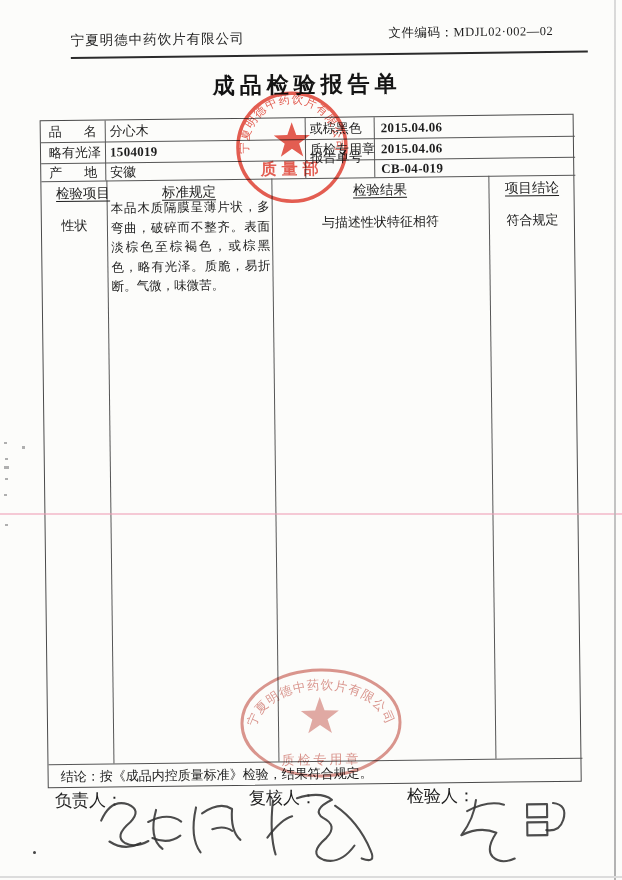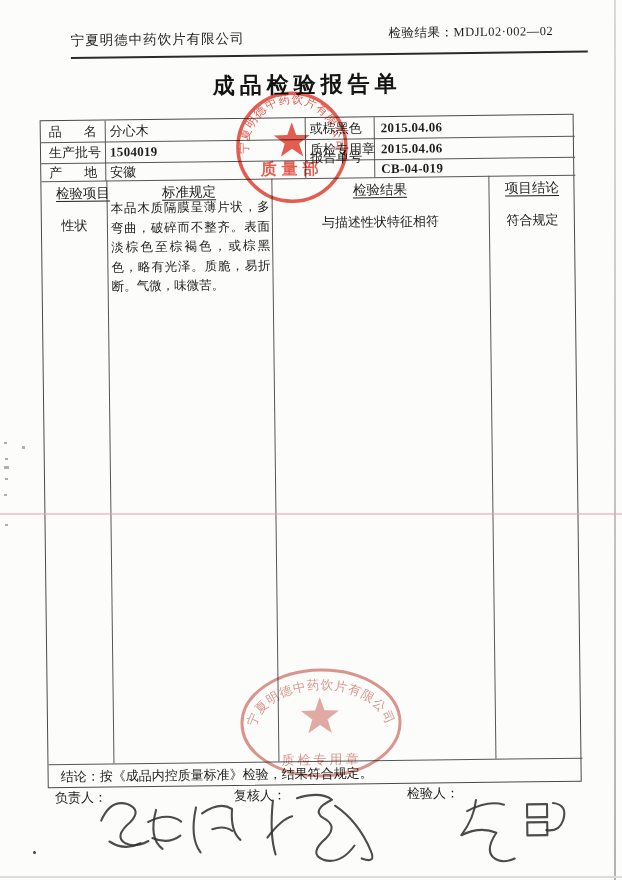--- a/index.html
+++ b/index.html
@@ -26,21 +26,21 @@
   .jlabel span{display:block;width:100%;text-align:justify;text-align-last:justify;}
   .hdr{justify-content:center;text-decoration:underline;text-underline-offset:3px;font-size:13.5px;}
   .ctr{justify-content:center;}
   .para{position:absolute;left:69px;top:79px;width:159px;font-size:12.5px;line-height:19.5px;
         text-align:justify;white-space:normal;}
   .serifnum{font-weight:bold;font-size:13px;letter-spacing:.3px;}
 
   
   .concl{position:absolute;left:0;top:643px;width:534px;height:25px;display:flex;
          align-items:center;padding-left:12px;box-sizing:border-box;font-size:13px;}
-  .siglabel{position:absolute;top:786px;font-size:13px;}
+  .siglabel{position:absolute;top:786px;font-size:17px;}
   .sigsvg{position:absolute;left:0;top:778px;width:622px;height:100px;}
   .sigsvg path{stroke:#333;stroke-width:2.1;fill:none;stroke-linecap:round;stroke-linejoin:round;opacity:.88;}
 
   
   .stamps{position:absolute;inset:0;pointer-events:none;mix-blend-mode:multiply;}
 
   
   .pinkline{position:absolute;left:0;top:513px;width:622px;height:2px;
             background:rgba(238,158,182,.55);z-index:6;}
   .edgeline{position:absolute;top:0;left:614px;width:2px;height:880px;z-index:6;
@@ -51,21 +51,21 @@
           background:#444;z-index:6;}
 </style>
 </head>
 <body>
 
 <div class="page">
 
   <div class="sheet">
 
     <div class="company">宁夏明德中药饮片有限公司</div>
-    <div class="doccode"><span>检验结果：</span><span>MDJL02·002—02</span></div>
+    <div class="doccode"><span>文件编码：</span><span>MDJL02·002—02</span></div>
     <div class="headrule"></div>
 
     <div class="title">成品检验报告单</div>
 
     <div class="frame">
 
       <div class="hl" style="top:21px"></div>
       <div class="hl" style="top:42px"></div>
       <div class="hl" style="top:60px"></div>
       <div class="hl" style="top:643px"></div>
@@ -77,21 +77,21 @@
       <div class="vl" style="left:447px;top:60px;height:583px"></div>
 
       <div class="cell jlabel" style="left:0;top:0;width:64px;height:21px">
           <span>品　名</span>
         </div>
       <div class="cell" style="left:69px;top:0;width:190px;height:21px">分心木</div>
       <div class="cell" style="left:269px;top:0;width:64px;height:21px">或棕黑色</div>
       <div class="cell serifnum" style="left:340px;top:0;width:190px;height:21px">2015.04.06</div>
 
       <div class="cell jlabel" style="left:0;top:21px;width:64px;height:21px">
-          <span>生产批号</span>
+          <span>略有光泽</span>
         </div>
       <div class="cell serifnum" style="left:69px;top:21px;width:190px;height:21px">1504019</div>
       <div class="cell" style="left:269px;top:21px;width:64px;height:21px">质检专用章</div>
       <div class="cell serifnum" style="left:340px;top:21px;width:190px;height:21px">2015.04.06</div>
 
       <div class="cell jlabel" style="left:0;top:42px;width:64px;height:18px">
           <span>产　地</span>
         </div>
       <div class="cell" style="left:69px;top:42px;width:190px;height:18px">安徽</div>
       <div class="cell" style="left:269px;top:30px;width:64px;height:18px">报告单号</div>
@@ -104,21 +104,21 @@
 
       <div class="cell ctr" style="left:0;top:94px;width:65px;height:20px">性状</div>
       <div class="para">本品木质隔膜呈薄片状，多弯曲，破碎而不整齐。表面淡棕色至棕褐色，或棕黑色，略有光泽。质脆，易折断。气微，味微苦。</div>
       <div class="cell ctr" style="left:230px;top:94px;width:217px;height:20px">与描述性状特征相符</div>
       <div class="cell ctr" style="left:447px;top:94px;width:87px;height:20px">符合规定</div>
 
       <div class="concl">结论：按《成品内控质量标准》检验，结果符合规定。</div>
     </div>
 
     <div class="siglabel" style="left:50px">负责人：</div>
-    <div class="siglabel" style="left:229px">复核人：</div>
+    <div class="siglabel" style="left:244px">复核人：</div>
     <div class="siglabel" style="left:402px">检验人：</div>
 
     <svg class="sigsvg" viewBox="0 778 622 100">
       <g aria-label="康鲁雁">
         <path d="M96 818 q10 -22 27 -16 q14 6 2 18 q-17 14 -5 21 q10 5 23 -2"></path>
         <path d="M104 839 q15 10 31 2"></path>
         <path d="M151 808 q-8 28 6 39"></path>
         <path d="M143 820 q20 -10 33 0"></path>
         <path d="M147 836 q16 7 28 -2"></path>
         <path d="M191 806 q-7 30 4 45"></path>

